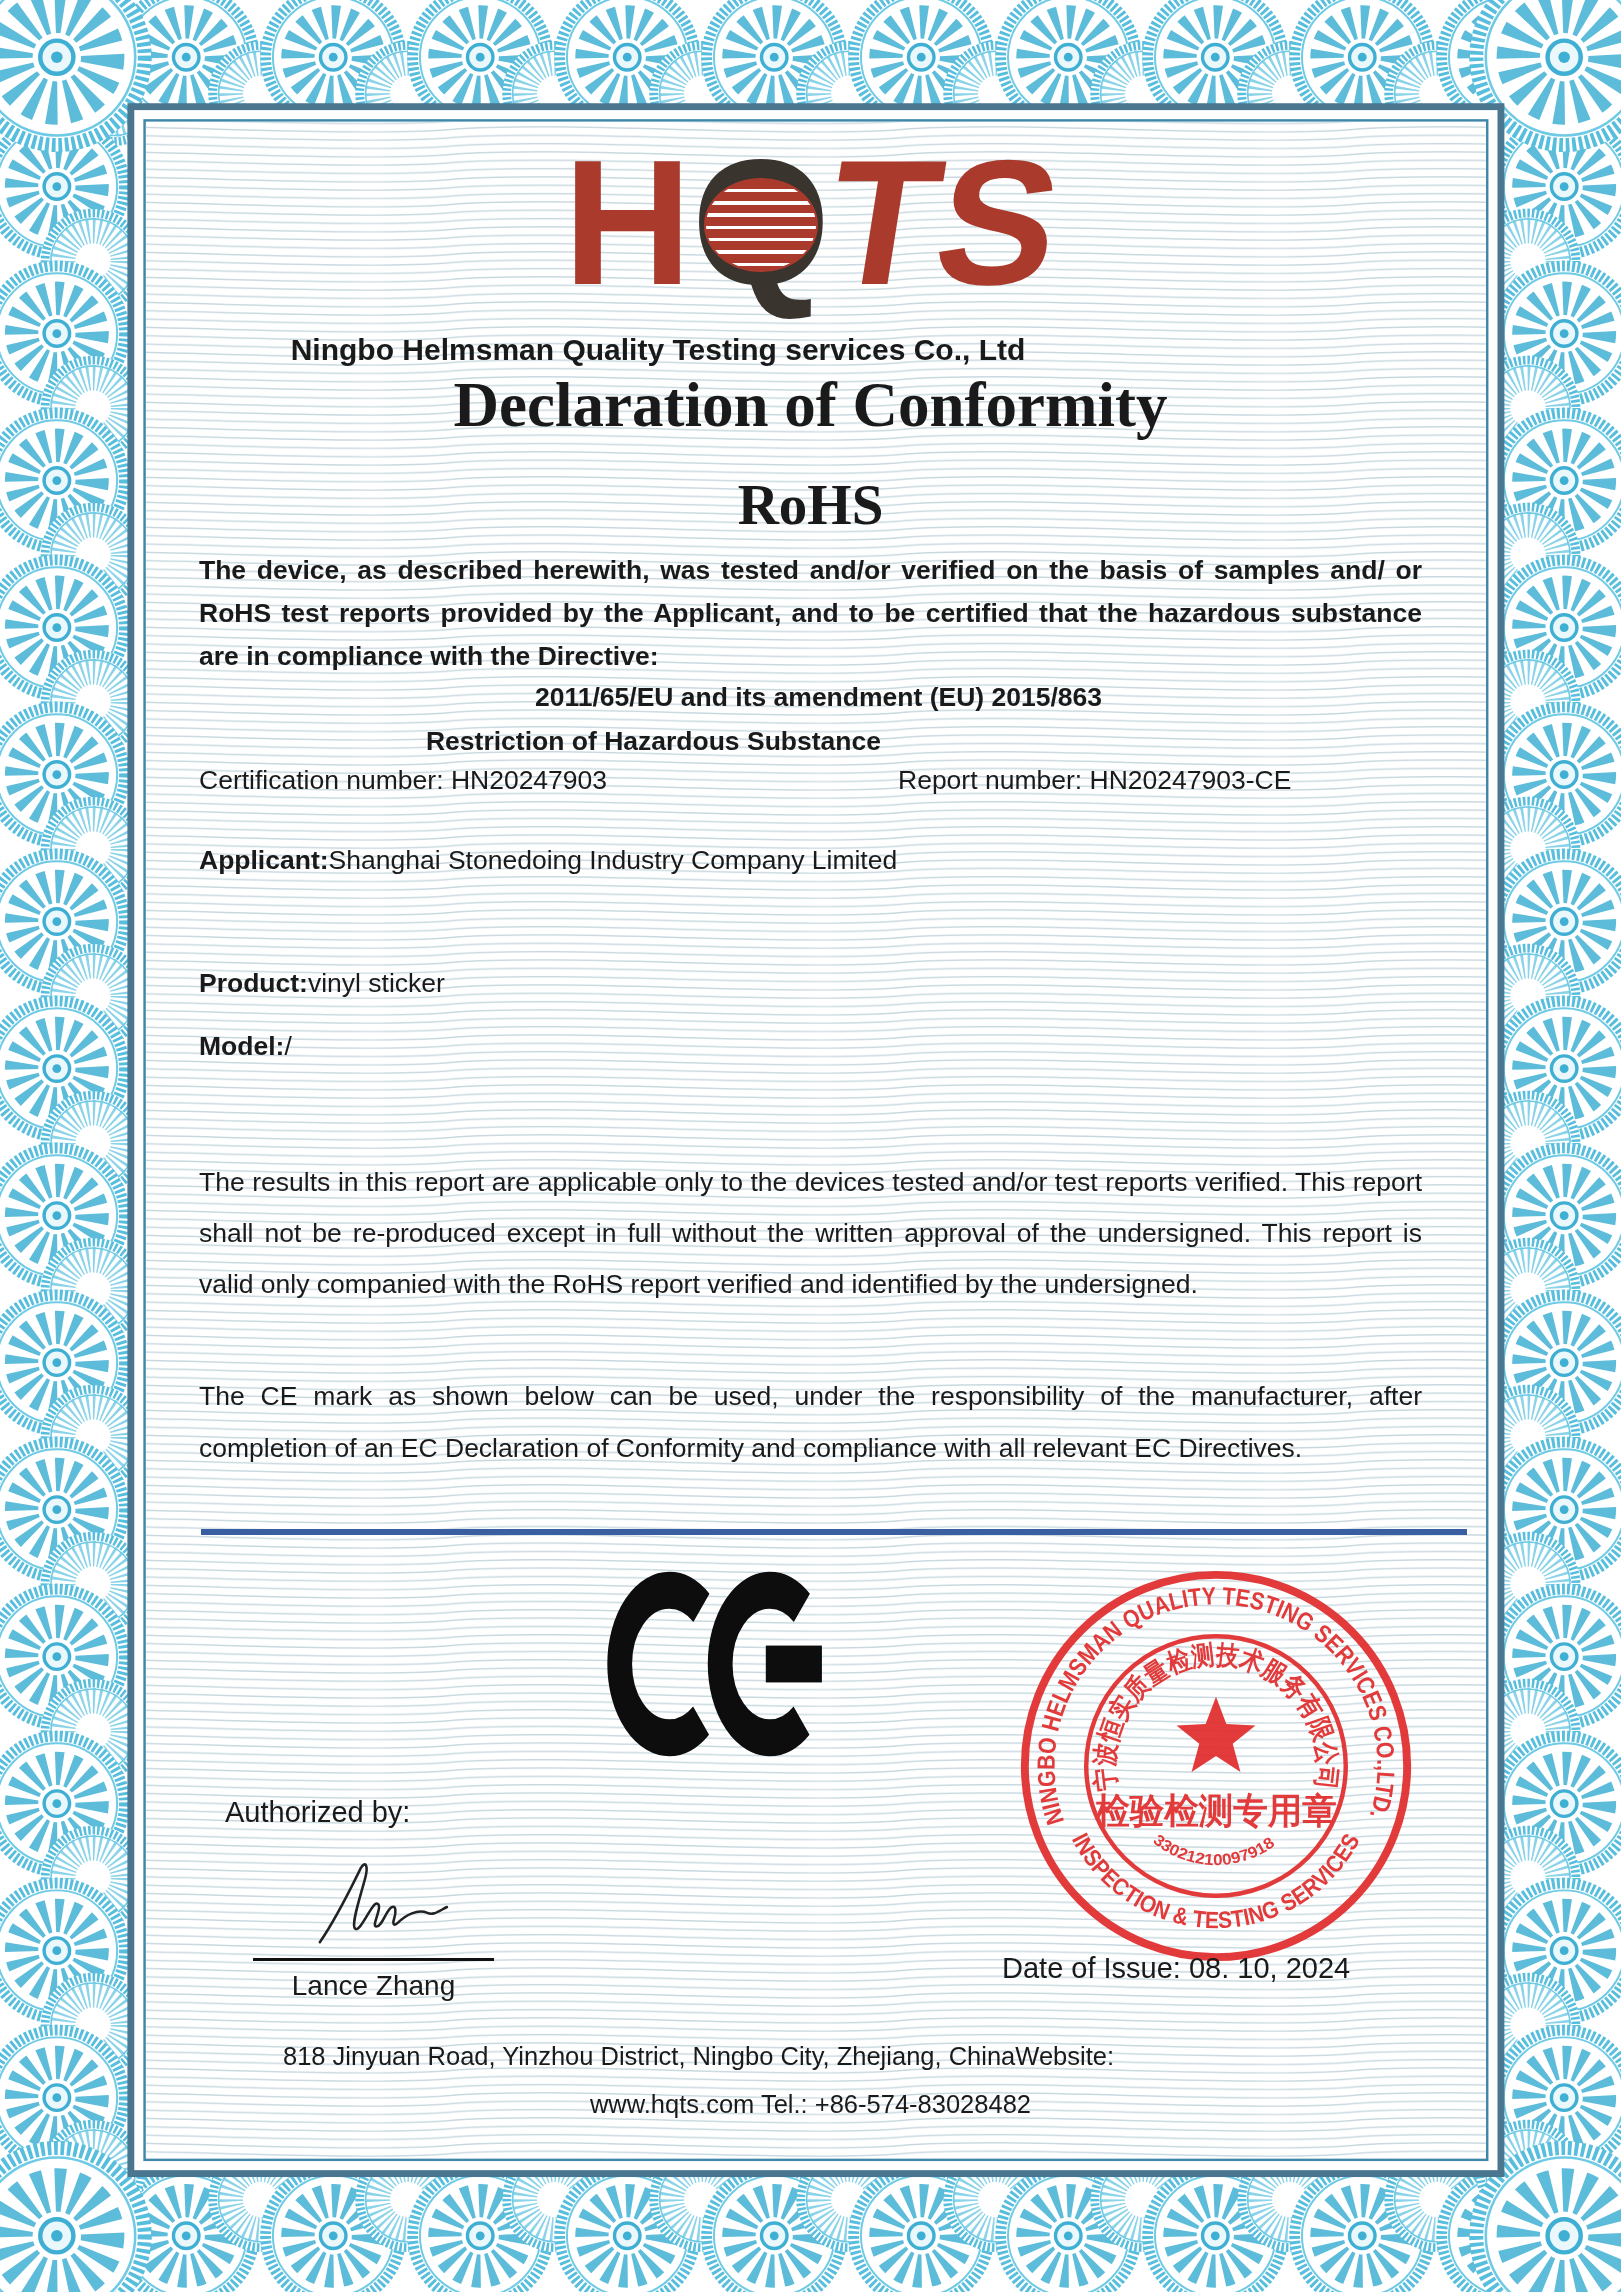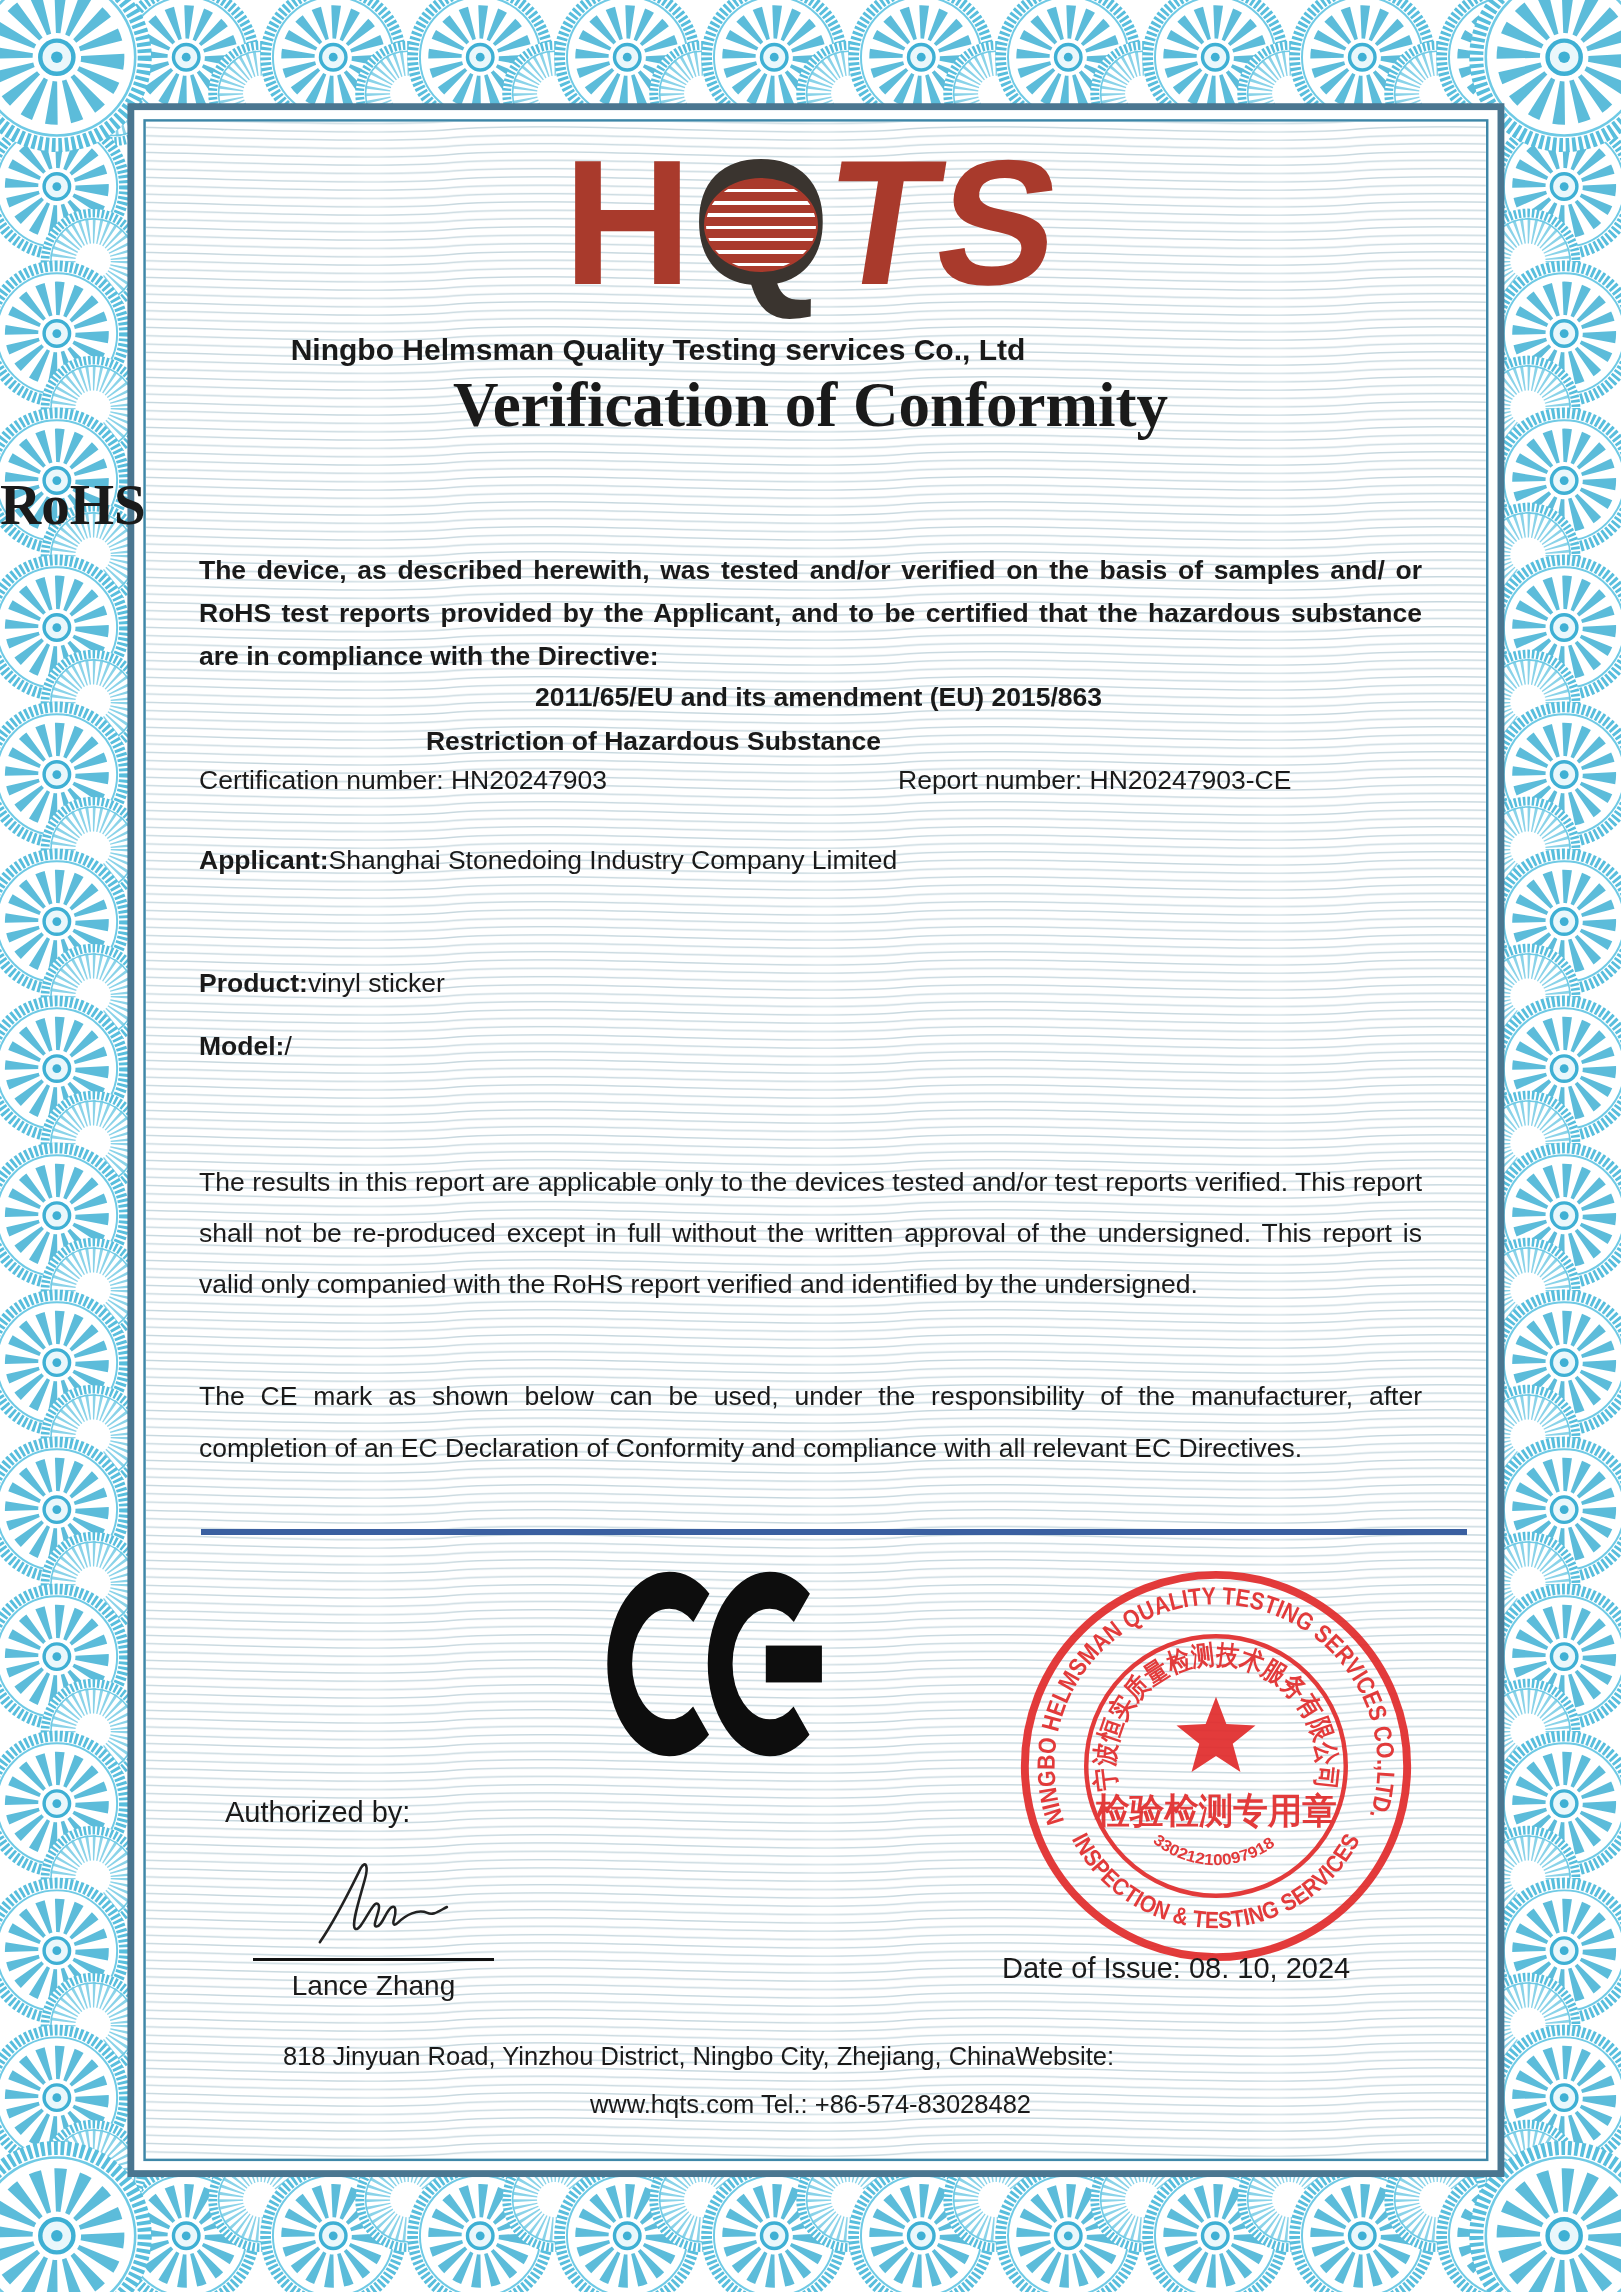--- a/index.html
+++ b/index.html
@@ -17,21 +17,21 @@
         width:110px;height:90px;border-radius:50%;
         background:repeating-linear-gradient(180deg,#a93a2c 0 8.8px,#ffffff 8.8px 12.3px);
         border:2px solid #a93a2c;}
   .logo .lts{color:#a93a2c;display:inline-block;transform:skewX(-9deg);}
 
   
   .company-line{position:absolute;top:333px;left:0;width:1316px;text-align:center;
         font-size:30px;font-weight:bold;}
   .cert-title{position:absolute;top:369px;left:0;width:1621px;text-align:center;
         font-family:"Liberation Serif",serif;font-weight:bold;font-size:63px;}
-  .cert-subtitle{position:absolute;top:472px;left:0;width:1621px;
+  .cert-subtitle{position:absolute;top:472px;left:0;width:1621px;text-align:center;
         font-family:"Liberation Serif",serif;font-weight:bold;font-size:57px;}
 
   
   .tblock{position:absolute;left:199px;width:1223px;font-size:26.5px;}
   .intro{top:549px;font-weight:bold;line-height:43px;text-align:justify;text-align-last:left;}
   .directive{top:682px;font-weight:bold;text-align:center;left:8px;width:1621px;}
   .restriction{top:726px;font-weight:bold;text-align:center;left:0;width:1307px;}
   .numbers-row{top:765px;}
   .numbers-row .report{position:absolute;left:699px;top:0;white-space:nowrap;}
   .field{white-space:nowrap;}
@@ -193,21 +193,21 @@
     <rect x="147.5" y="122.5" width="1370" height="2081" fill="none" stroke="#3e87a8" stroke-width="2.5"></rect>
   </svg>
 
   <div class="content">
 
     <div class="logo">
       <span class="lh">H</span><span class="lq"><span>Q</span><span class="globe"></span></span><span class="lts">TS</span>
     </div>
 
     <div class="company-line">Ningbo Helmsman Quality Testing services Co., Ltd</div>
-    <div class="cert-title">Verification of Conformity</div>
+    <div class="cert-title">Declaration of Conformity</div>
     <div class="cert-subtitle">RoHS</div>
 
     <div class="tblock intro">The device, as described herewith, was tested and/or verified on the basis of samples and/ or RoHS test reports provided by the Applicant, and to be certified that the hazardous substance are in compliance with the Directive:</div>
     <div class="tblock directive">2011/65/EU and its amendment (EU) 2015/863</div>
     <div class="tblock restriction">Restriction of Hazardous Substance</div>
 
     <div class="tblock numbers-row">
       <span><span>Certification number:</span> <span>HN20247903</span></span>
       <span class="report"><span>Report number:</span> <span>HN20247903-CE</span></span>
     </div>

